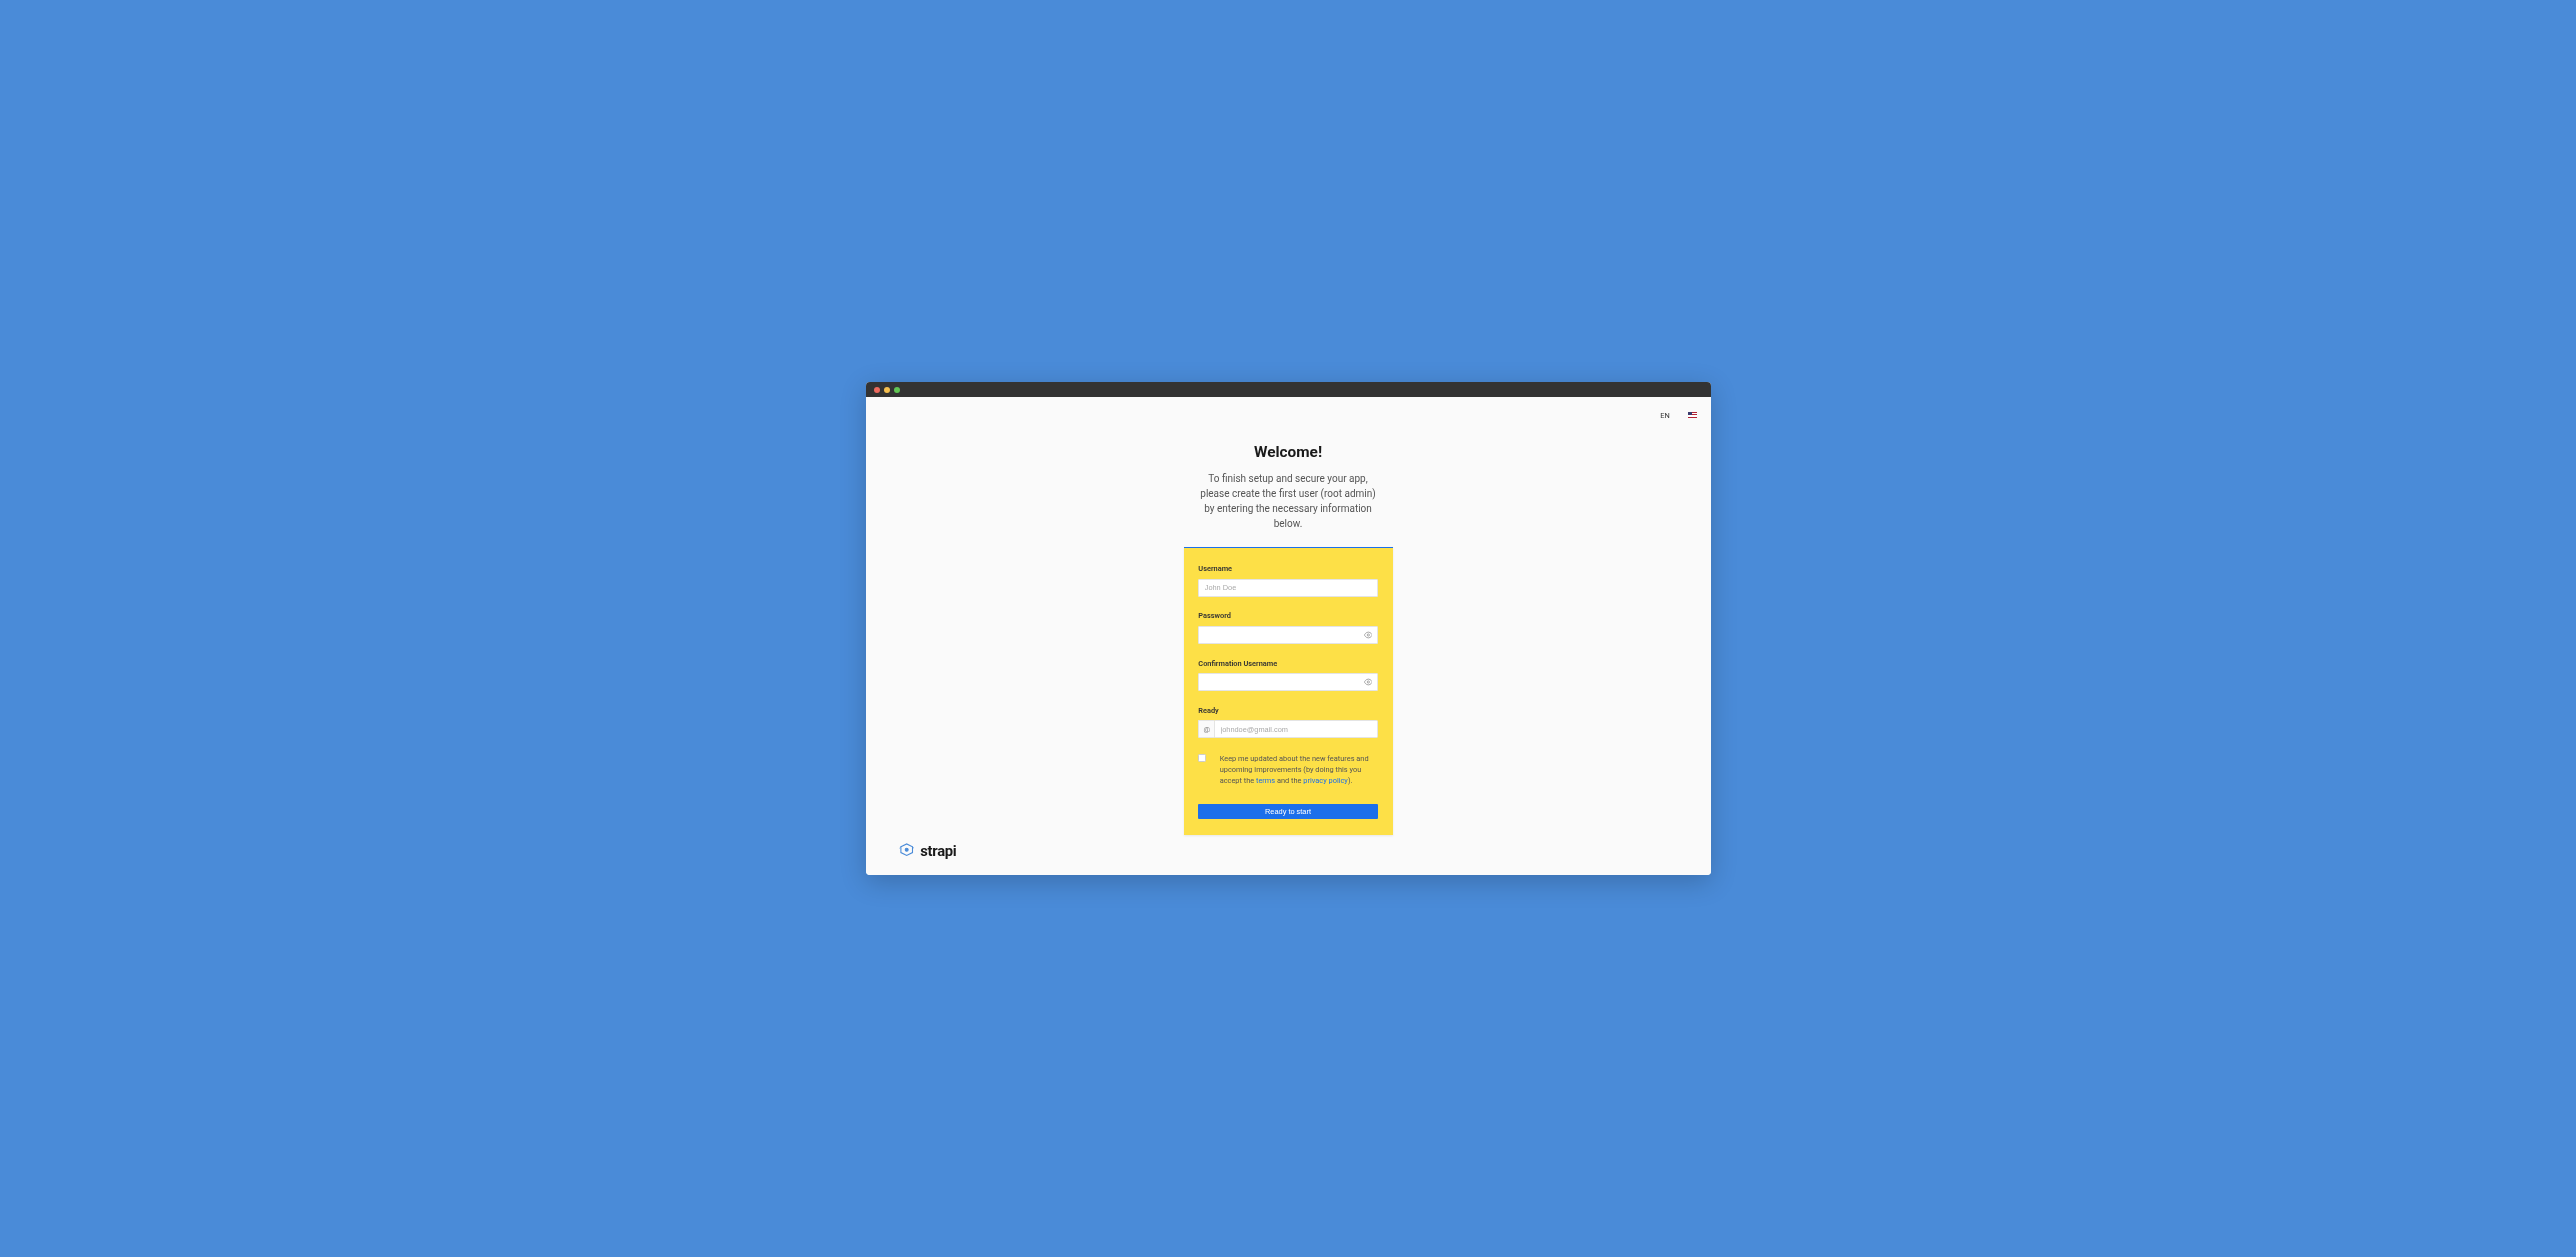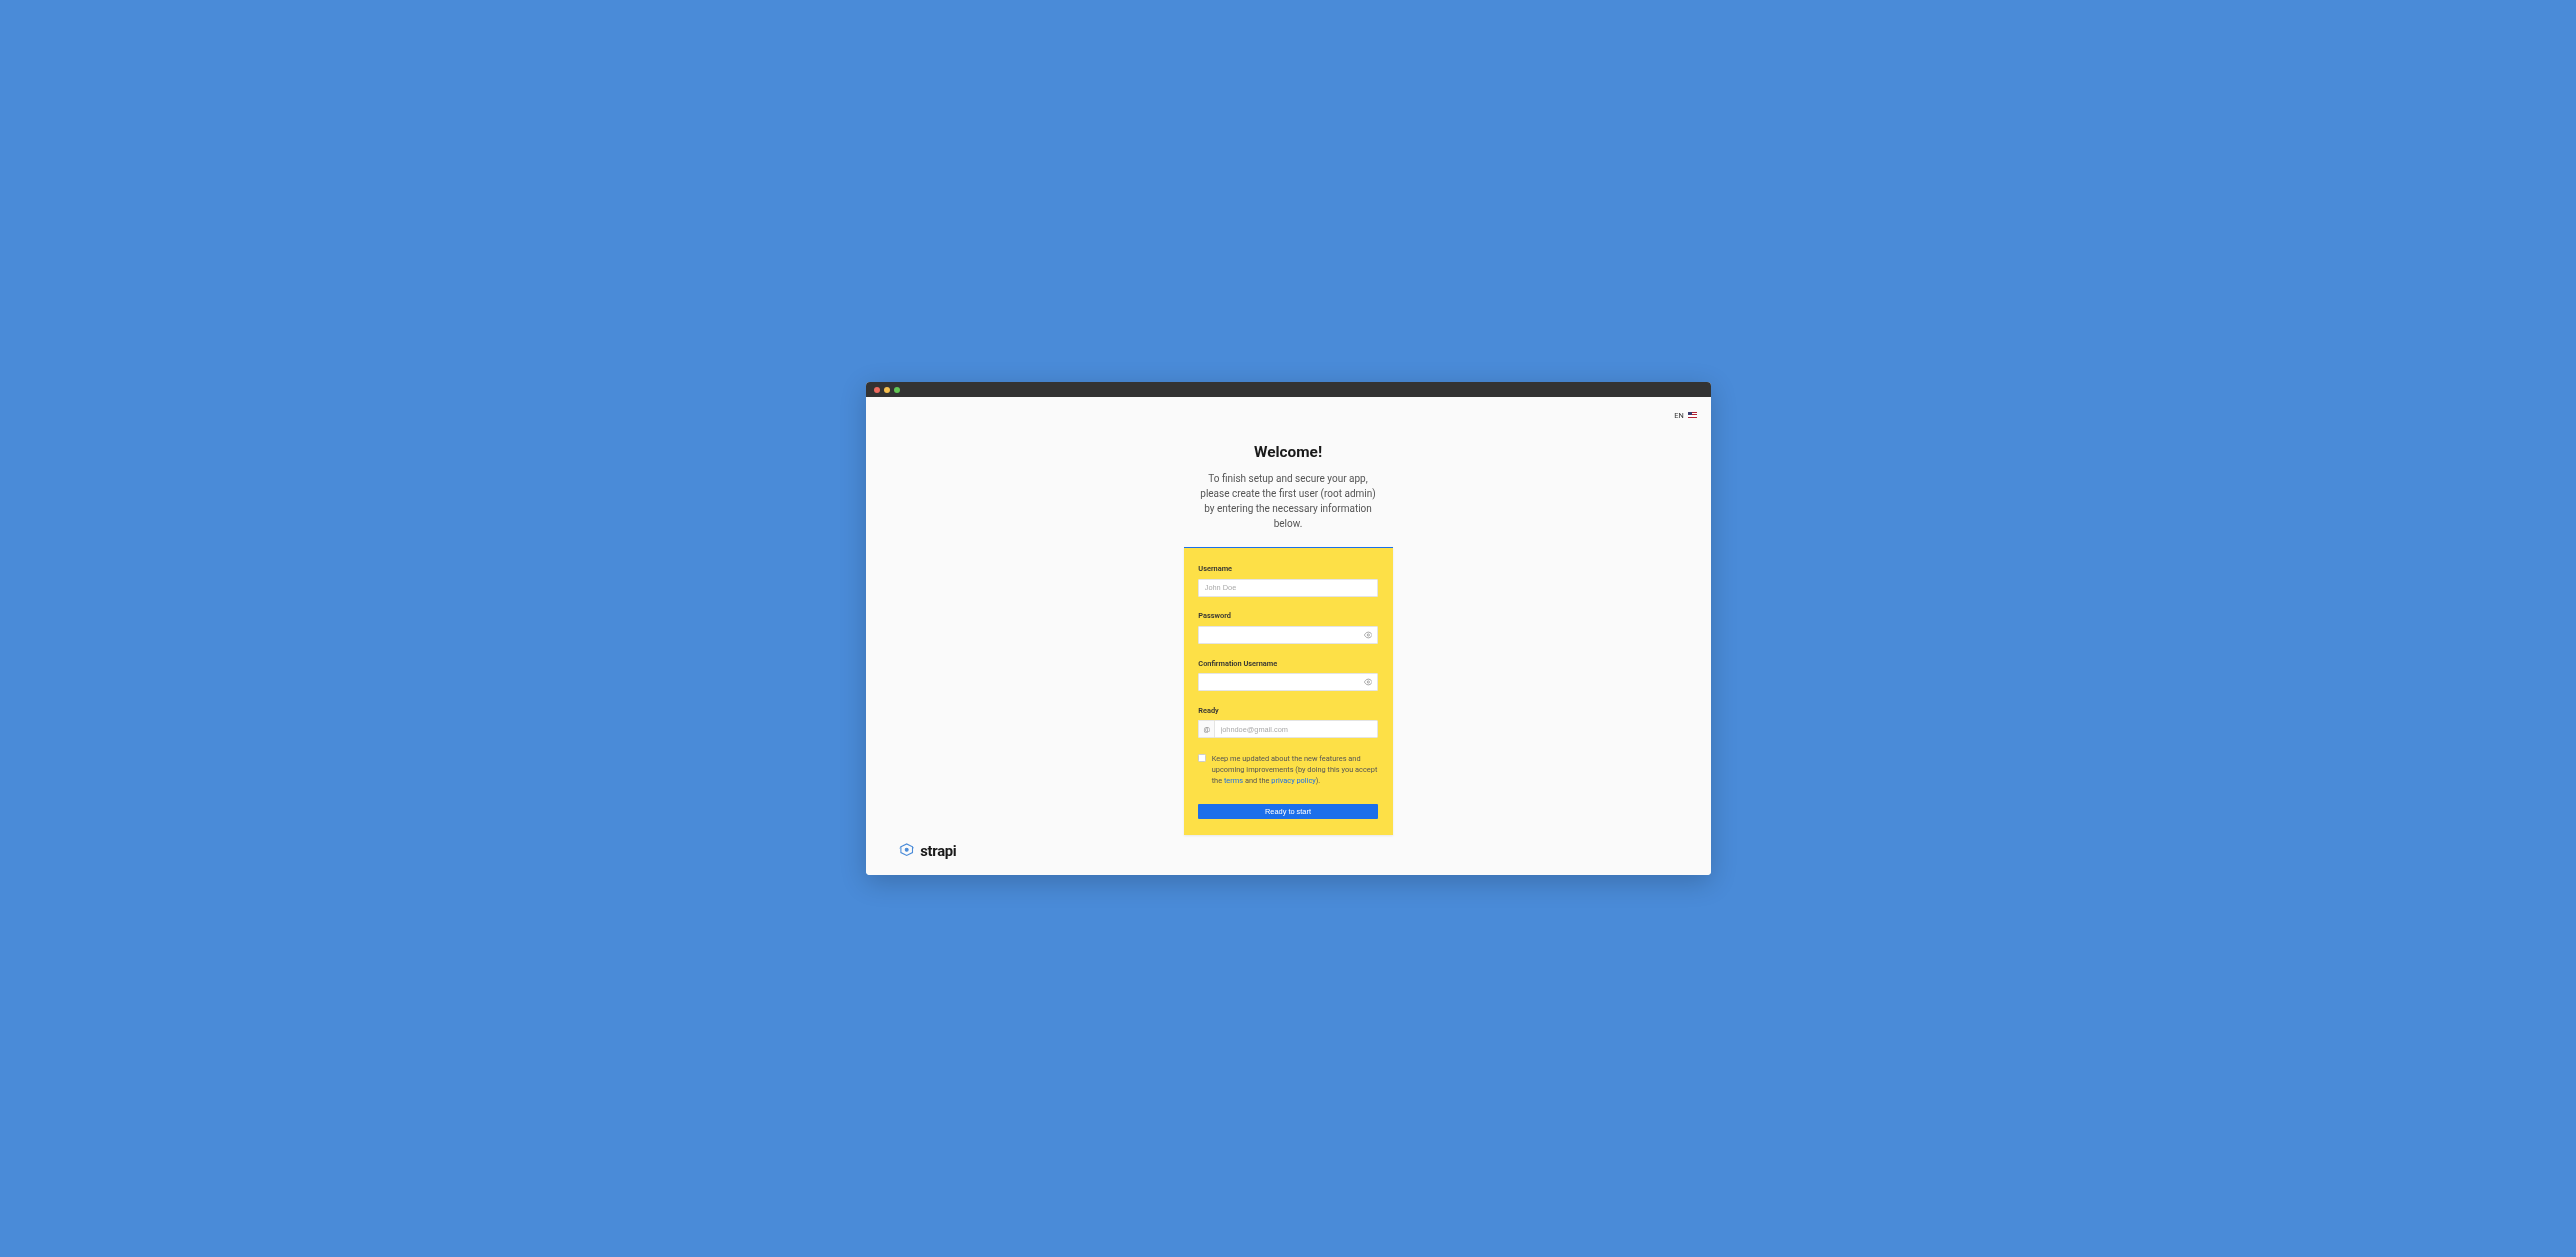--- a/index.html
+++ b/index.html
@@ -52,21 +52,21 @@
       min-height: 443px;
       padding: 13.4px 0 40px 0;
     }
     
     .lang-selector {
       position: absolute;
       top: 13.4px;
       right: 13.4px;
       display: flex;
       align-items: center;
-      gap: 4px;
+      gap: 18px;
       font-size: 7.4px;
       color: #333;
       cursor: pointer;
     }
     
     .flag {
       width: 9.4px;
       height: 6.7px;
       background: linear-gradient(to bottom, 
         #b22234 0%, #b22234 15%, 
@@ -178,21 +178,21 @@
       font-size: 7.4px;
       color: #888;
     }
     
     .input-group .text-input {
       border-radius: 0 1.3px 1.3px 0;
     }
     
     .checkbox-group {
       display: flex;
-      gap: 6px;
+      gap: 14px;
       margin-bottom: 17.4px;
     }
     
     .checkbox {
       flex-shrink: 0;
       width: 7.4px;
       height: 7.4px;
       border: 0.7px solid #ccc;
       border-radius: 1.3px;
       margin-top: 1.3px;

